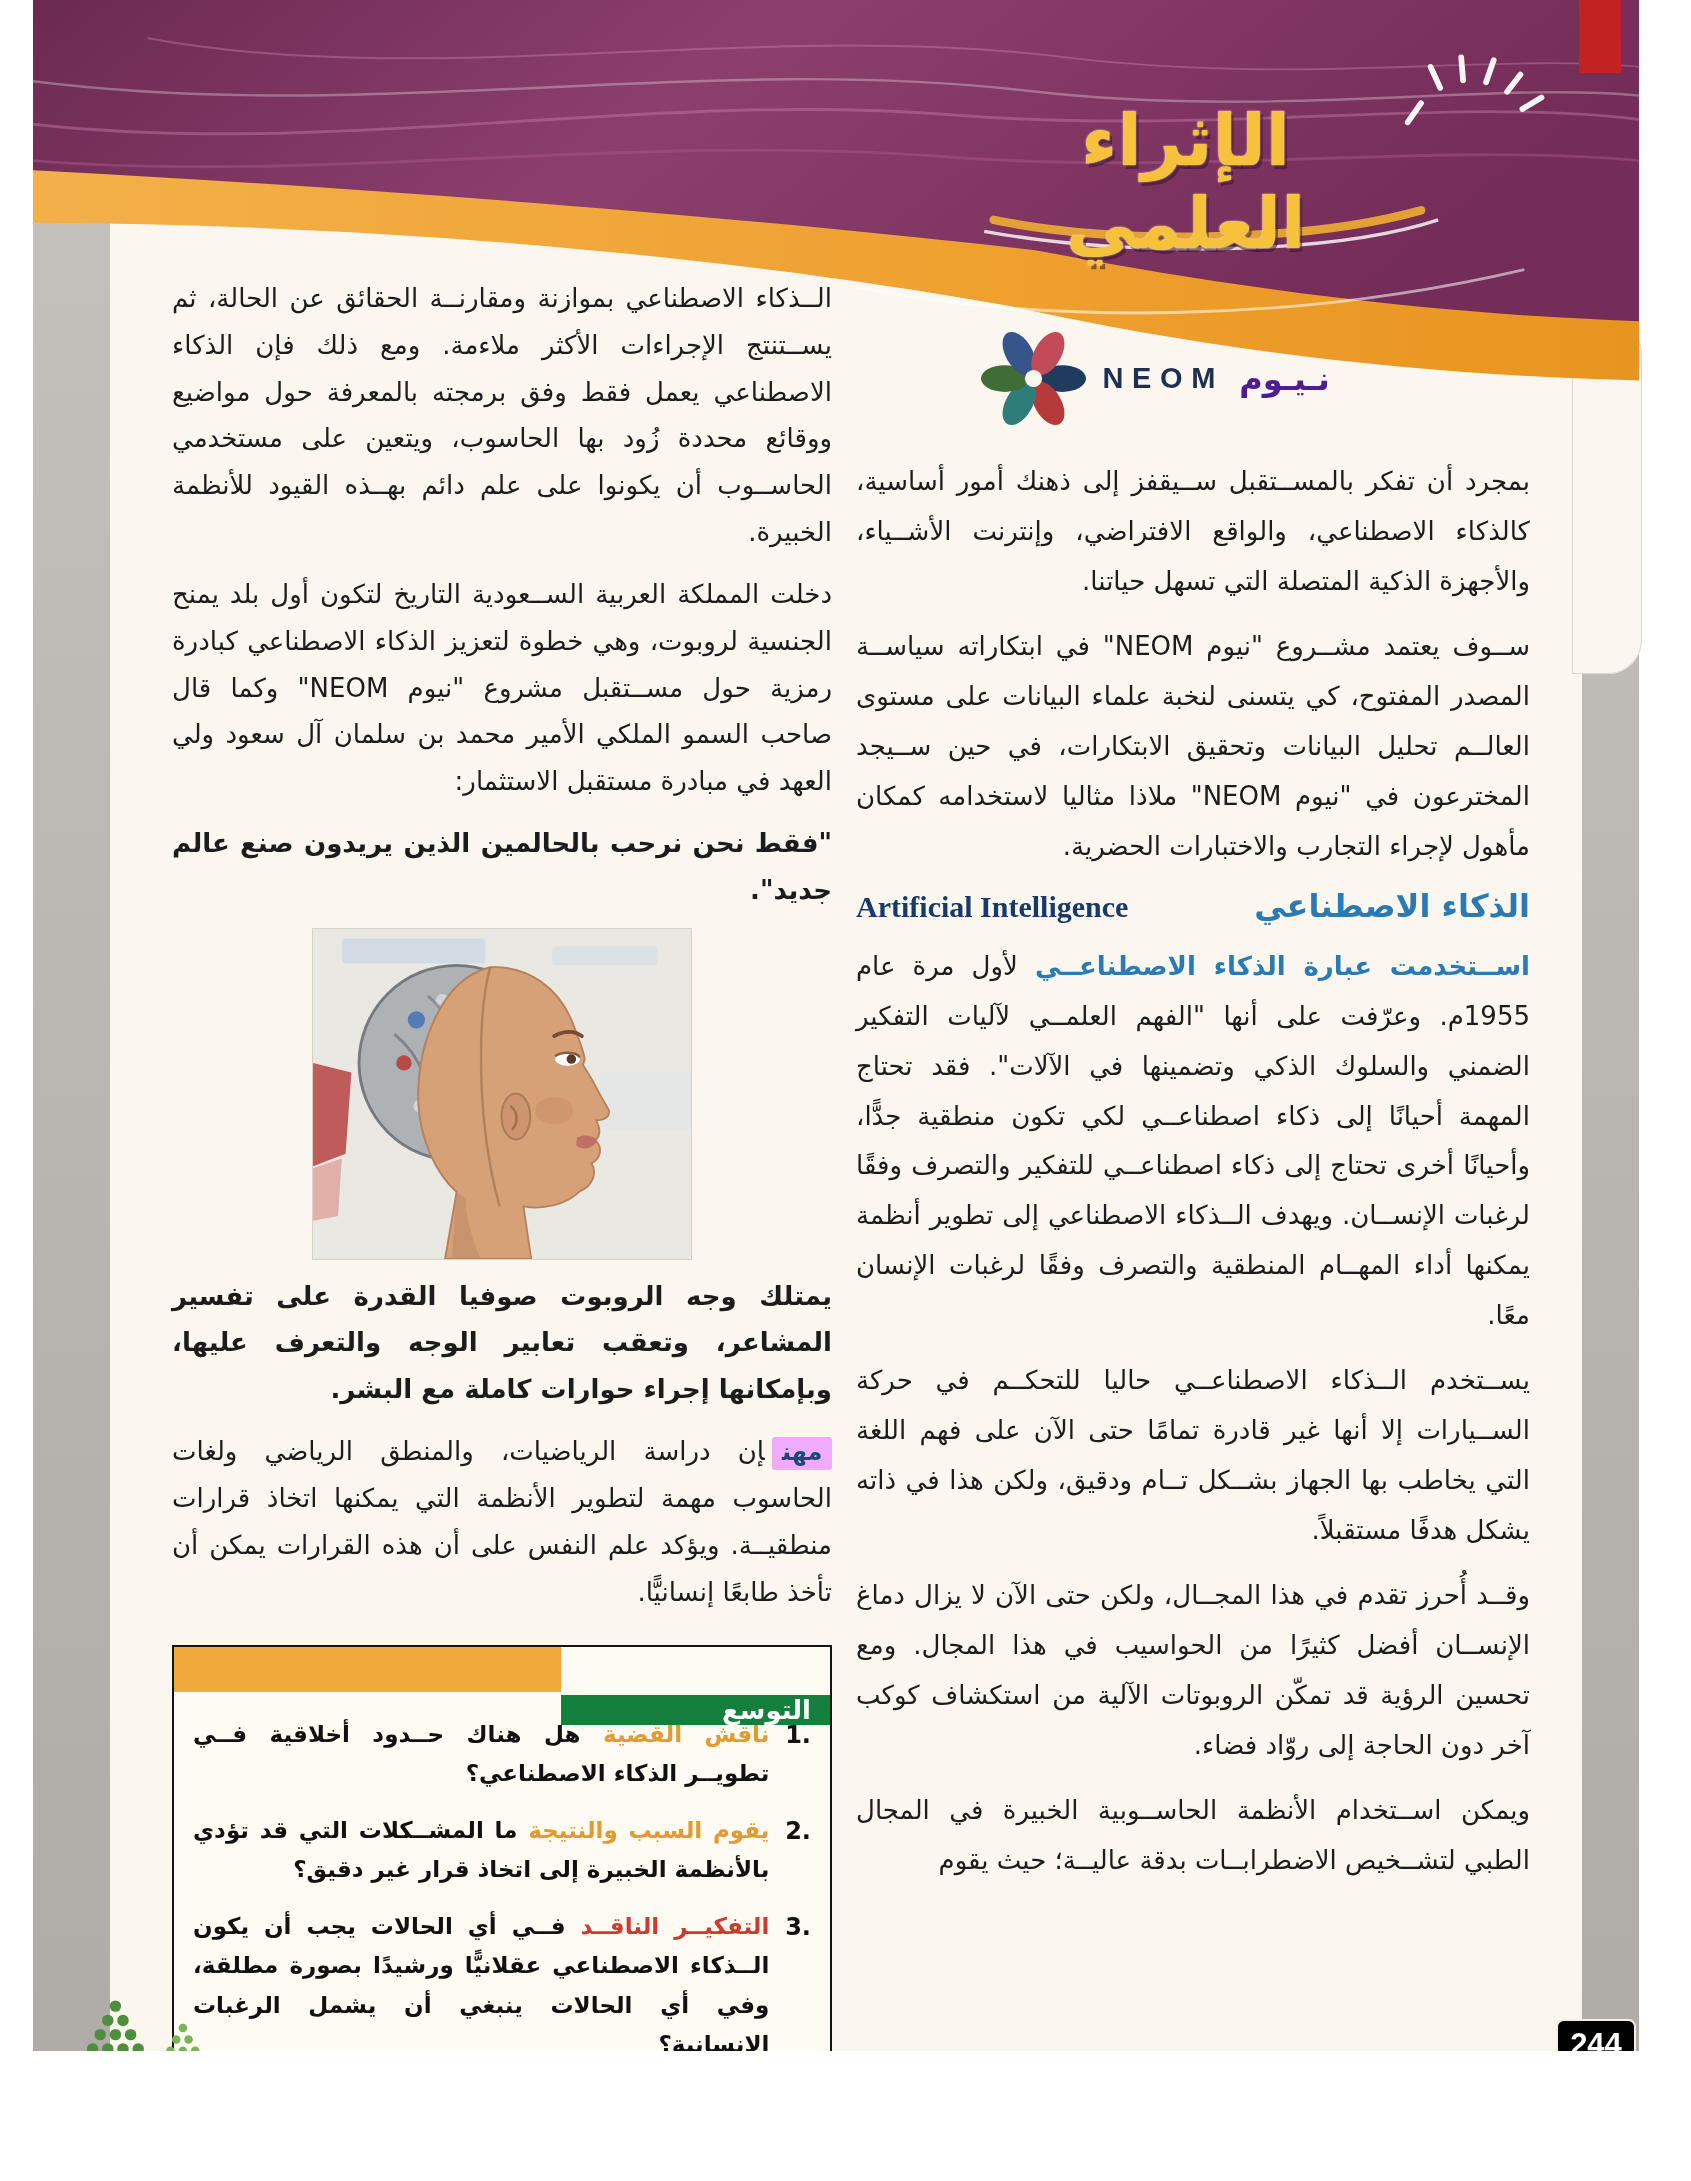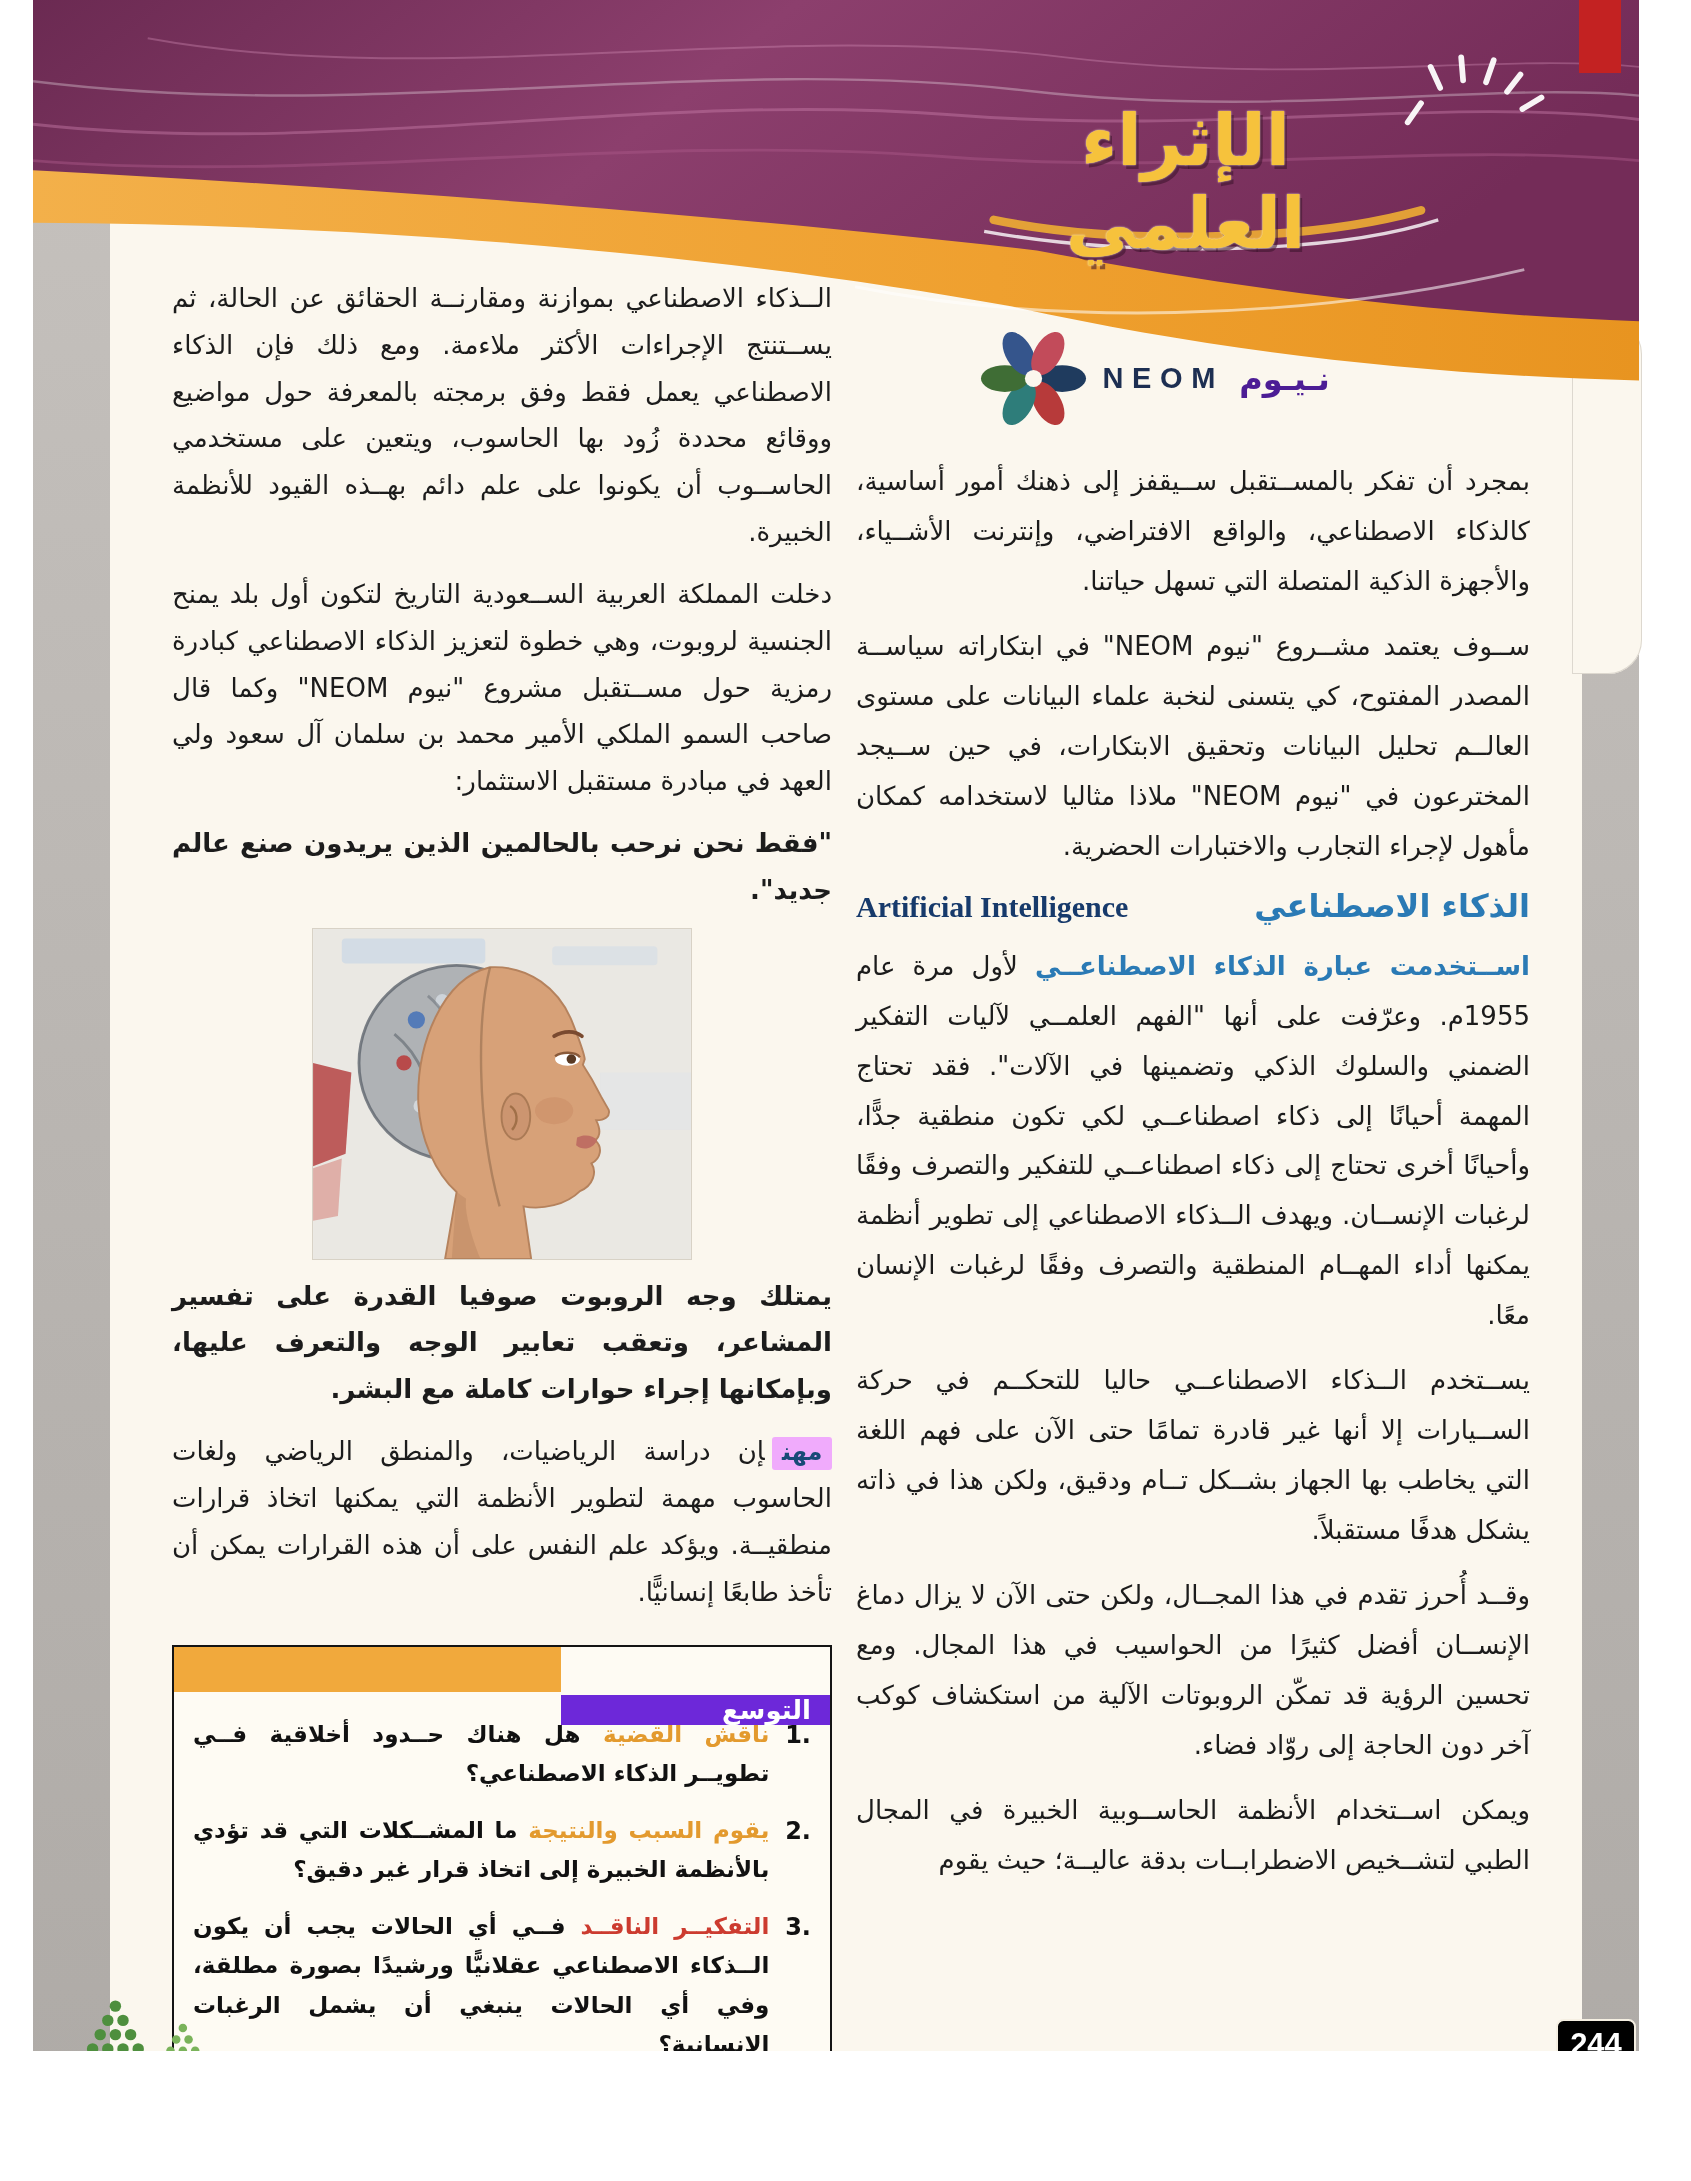--- a/index.html
+++ b/index.html
@@ -46,21 +46,21 @@
 
   .robot-fig { width:378px; margin:7.6px auto 13.4px; line-height:0; box-shadow:0 0 0 1px #d8d2c6; }
   .caption { font-size:19px; font-weight:bold; text-align:center; line-height:1.75; margin:0 27px 21px; }
 
   .jobs-badge { background:#f0abfc; color:#174a77; font-weight:bold; padding:1px 9.6px 3.8px;
     border-radius:3px; margin-left:7.6px; font-size:24px; }
 
   .expand-box { border:2.9px solid #141414; background:#fefbf3; margin-top:29px; }
   .expand-header { display:flex; direction:ltr; height:45px; }
   .eh-orange { width:59%; background:#f1a93c; }
-  .eh-black { flex:1; background:#6d28d9; display:flex; align-items:center; justify-content:flex-end;
+  .eh-black { flex:1; background:#15803d; display:flex; align-items:center; justify-content:flex-end;
     padding:15px 19px;margin-top:48px; }
   .eh-black span { color:#ffffff; font-size:26px; font-weight:bold; }
   .expand-body { padding:23px 19px 9.6px; direction:rtl; }
   .expand-item { display:flex; gap:7.6px; margin-bottom:17px; font-size:23px; font-weight:bold;
     line-height:1.72; }
   .expand-item .num { flex:0 0 34px; direction:ltr; text-align:right; font-size:24px; color:#111; }
   .expand-item .itext { flex:1; text-align:justify; color:#111; }
 
   .ministry { position:absolute; left:75px; top:1990px; width:296px; color:#9a9a98; }
   .min-ar { color:#79a83f; font-size:34px; font-weight:bold; direction:rtl; text-align:left; margin-top:3.8px; }

